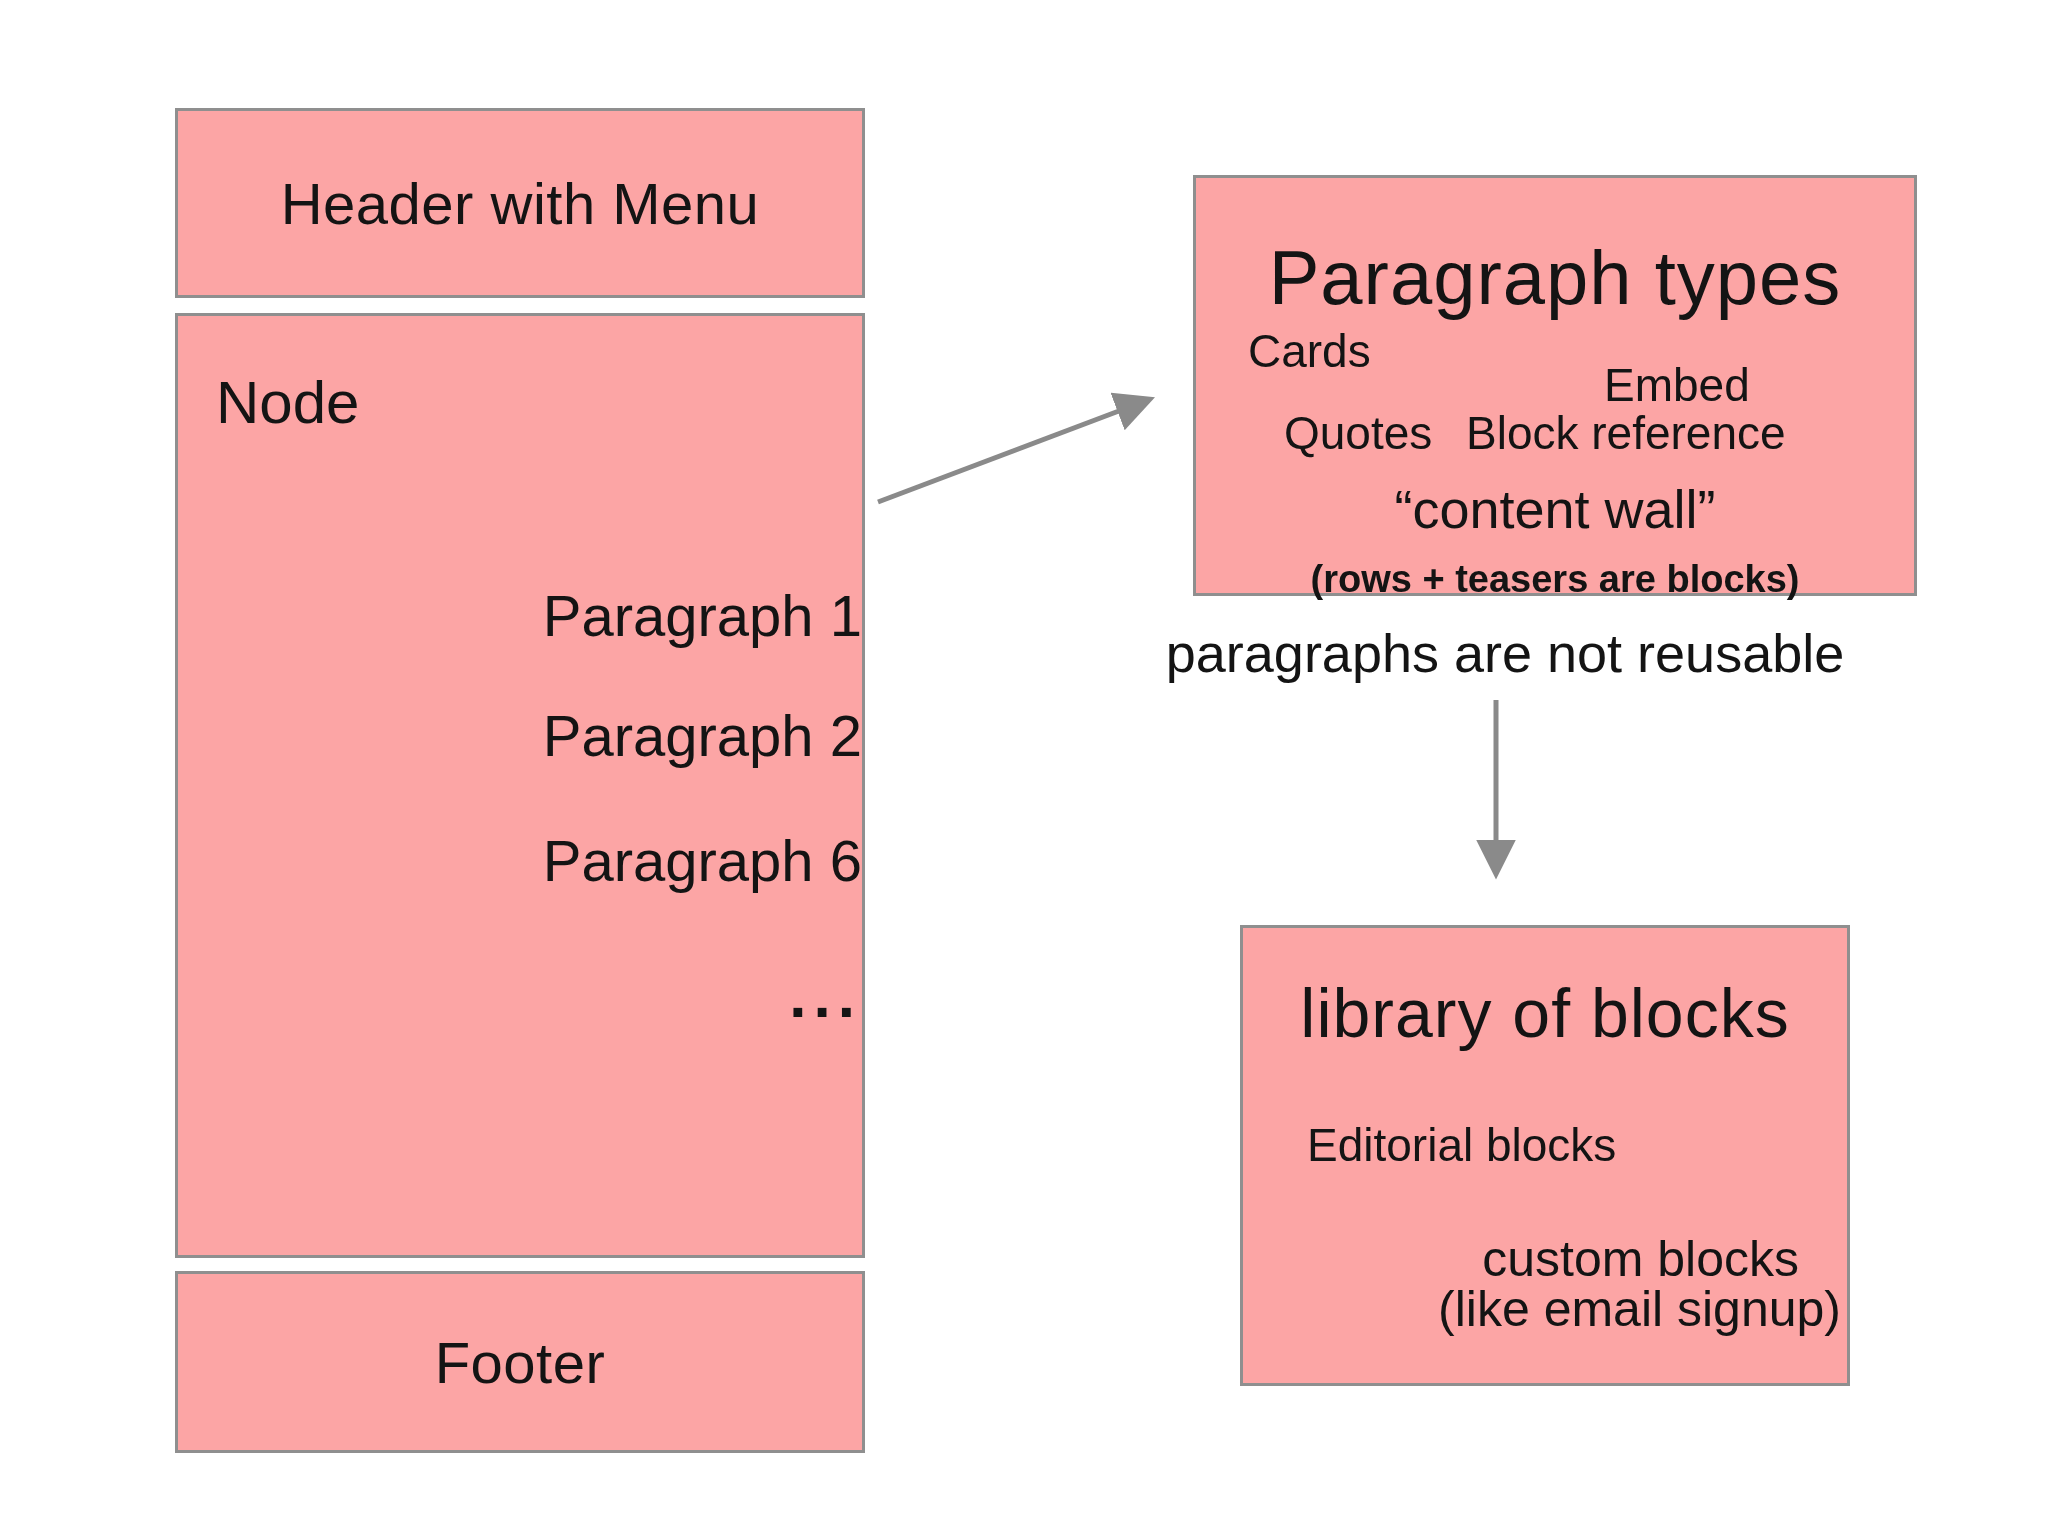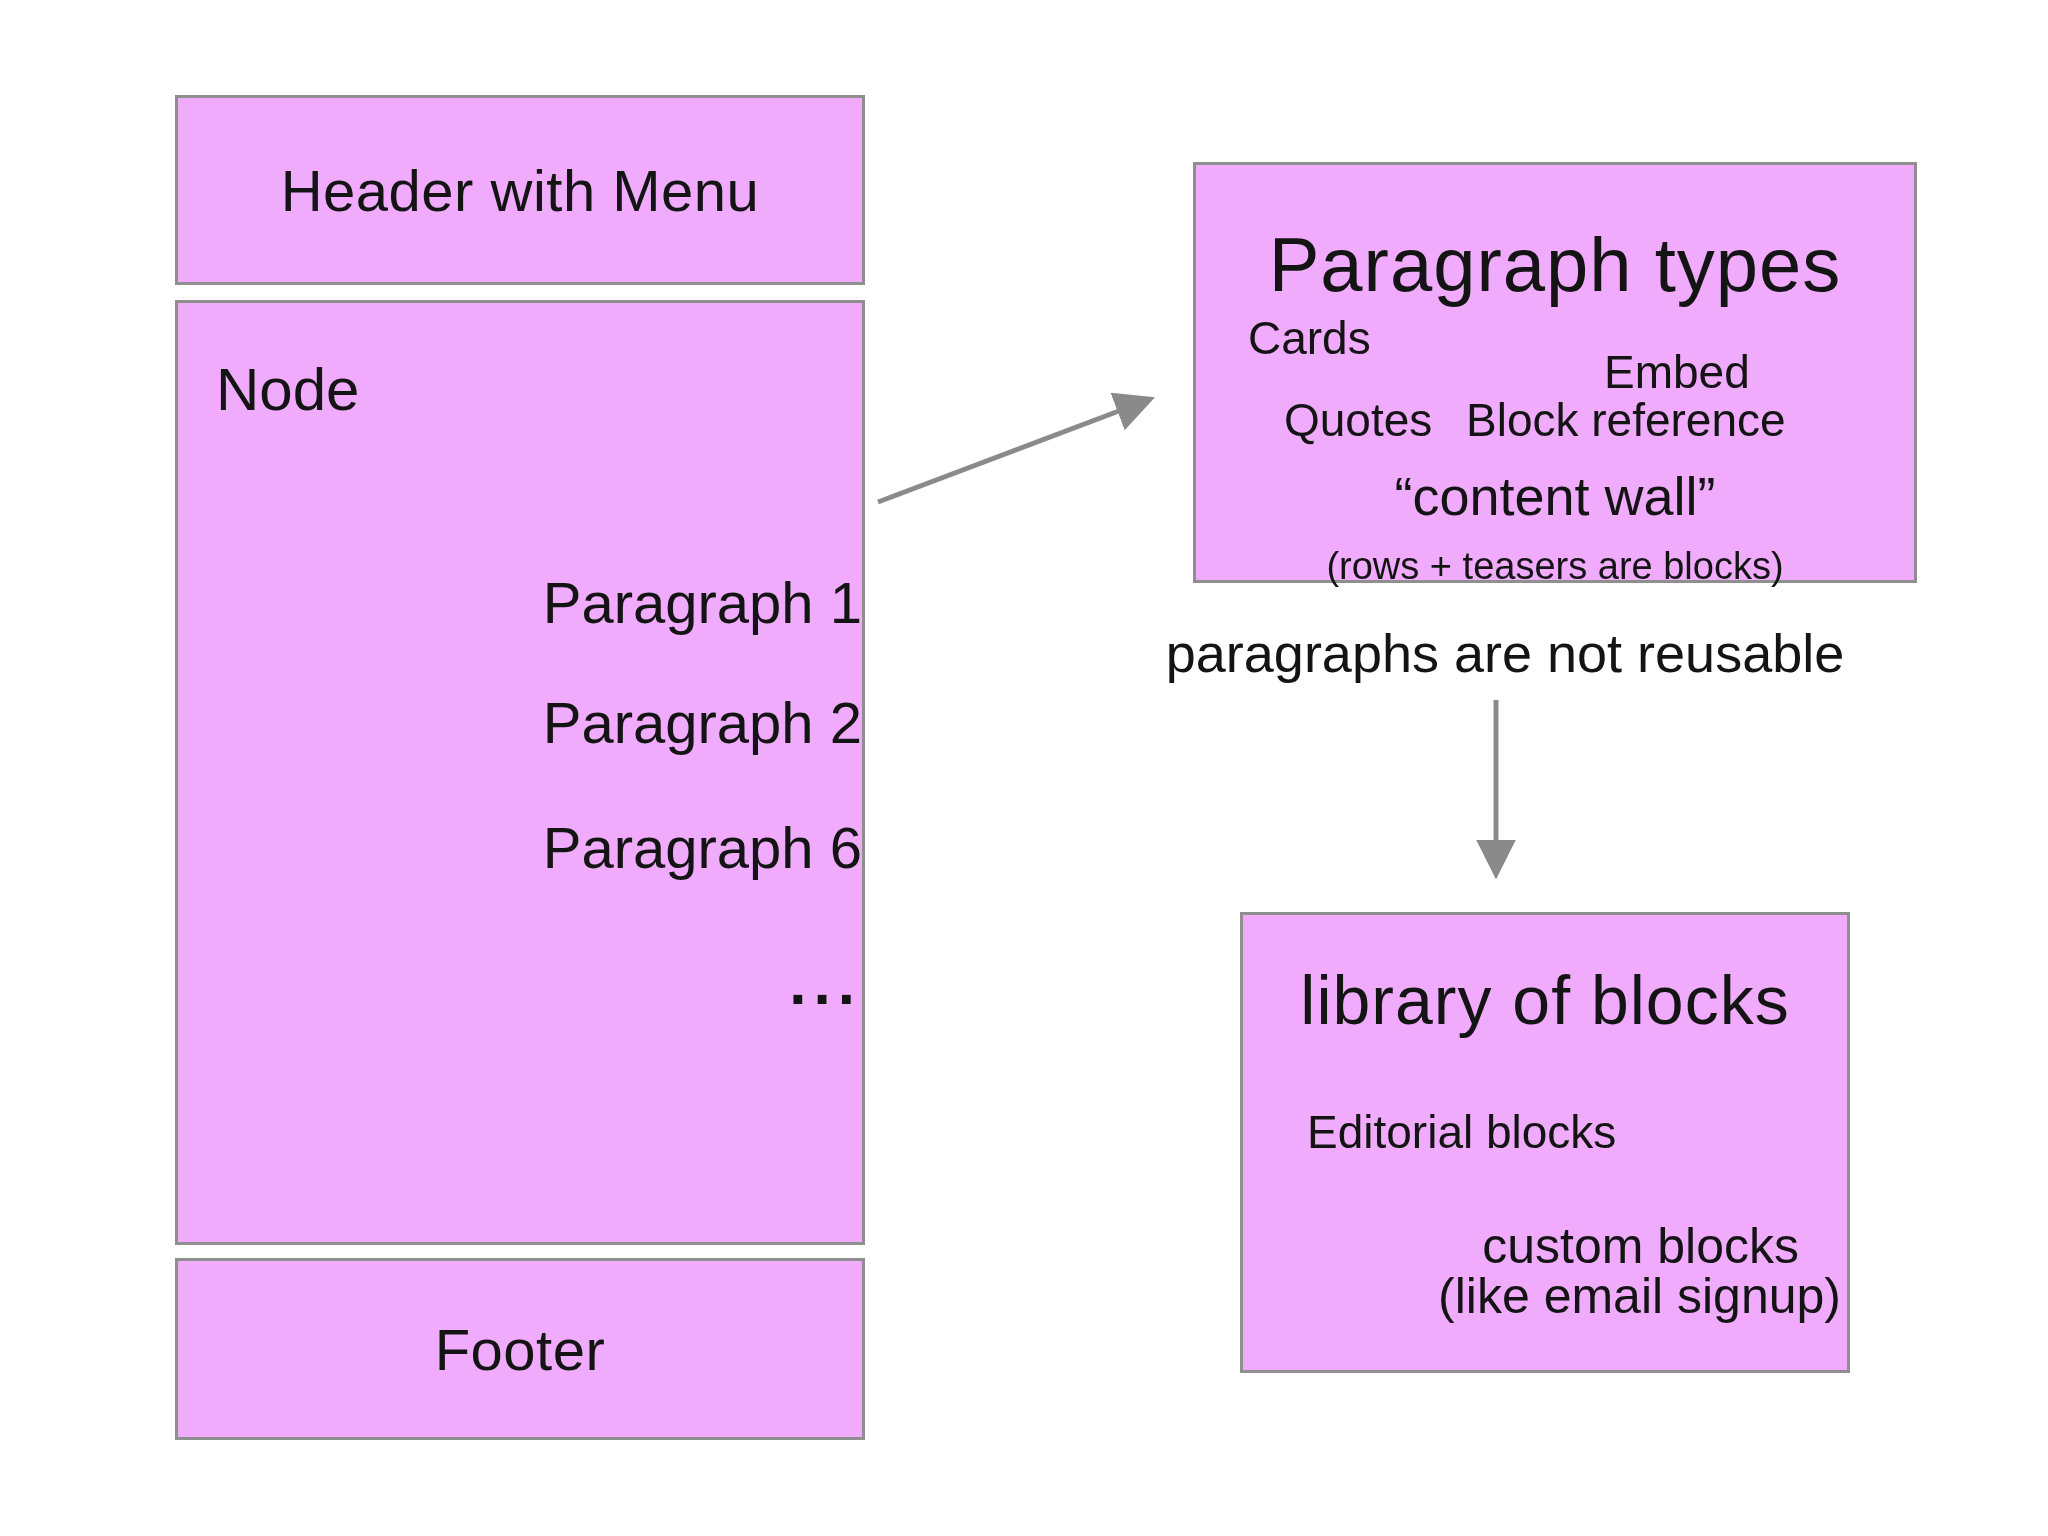--- a/index.html
+++ b/index.html
@@ -13,23 +13,24 @@
   .stage {
     position: absolute;
     inset: 0;
     width: 2048px;
     height: 1536px;
     font-family: "Liberation Sans", "DejaVu Sans", sans-serif;
     color: #141414;
   }
   .box {
     position: absolute;
-    background: #f0abfc;
+    background: #fca5a5;
     border: 3px solid #8f8f8f;
     box-sizing: border-box;
+    margin-top: 13px;
   }
   .center-flex {
     display: flex;
     align-items: center;
     justify-content: center;
   }
   
   .header-box { left: 175px; top: 95px;  width: 690px; height: 190px; }
   .node-box   { left: 175px; top: 300px; width: 690px; height: 945px; }
   .footer-box { left: 175px; top: 1258px; width: 690px; height: 182px; }
@@ -72,20 +73,21 @@
     position: absolute;
     left: 0; top: 300px; width: 100%;
     text-align: center;
     font-size: 54px;
   }
   .pt-note {
     position: absolute;
     left: 0; top: 380px; width: 100%;
     text-align: center;
     font-size: 38px;
+    font-weight: bold;
   }
 
   .library-title {
     position: absolute;
     left: 0; top: 46px; width: 100%;
     text-align: center;
     font-size: 68px;
     letter-spacing: 1px;
   }
   .lib-editorial { position: absolute; left: 64px; top: 190px; font-size: 46px; }

